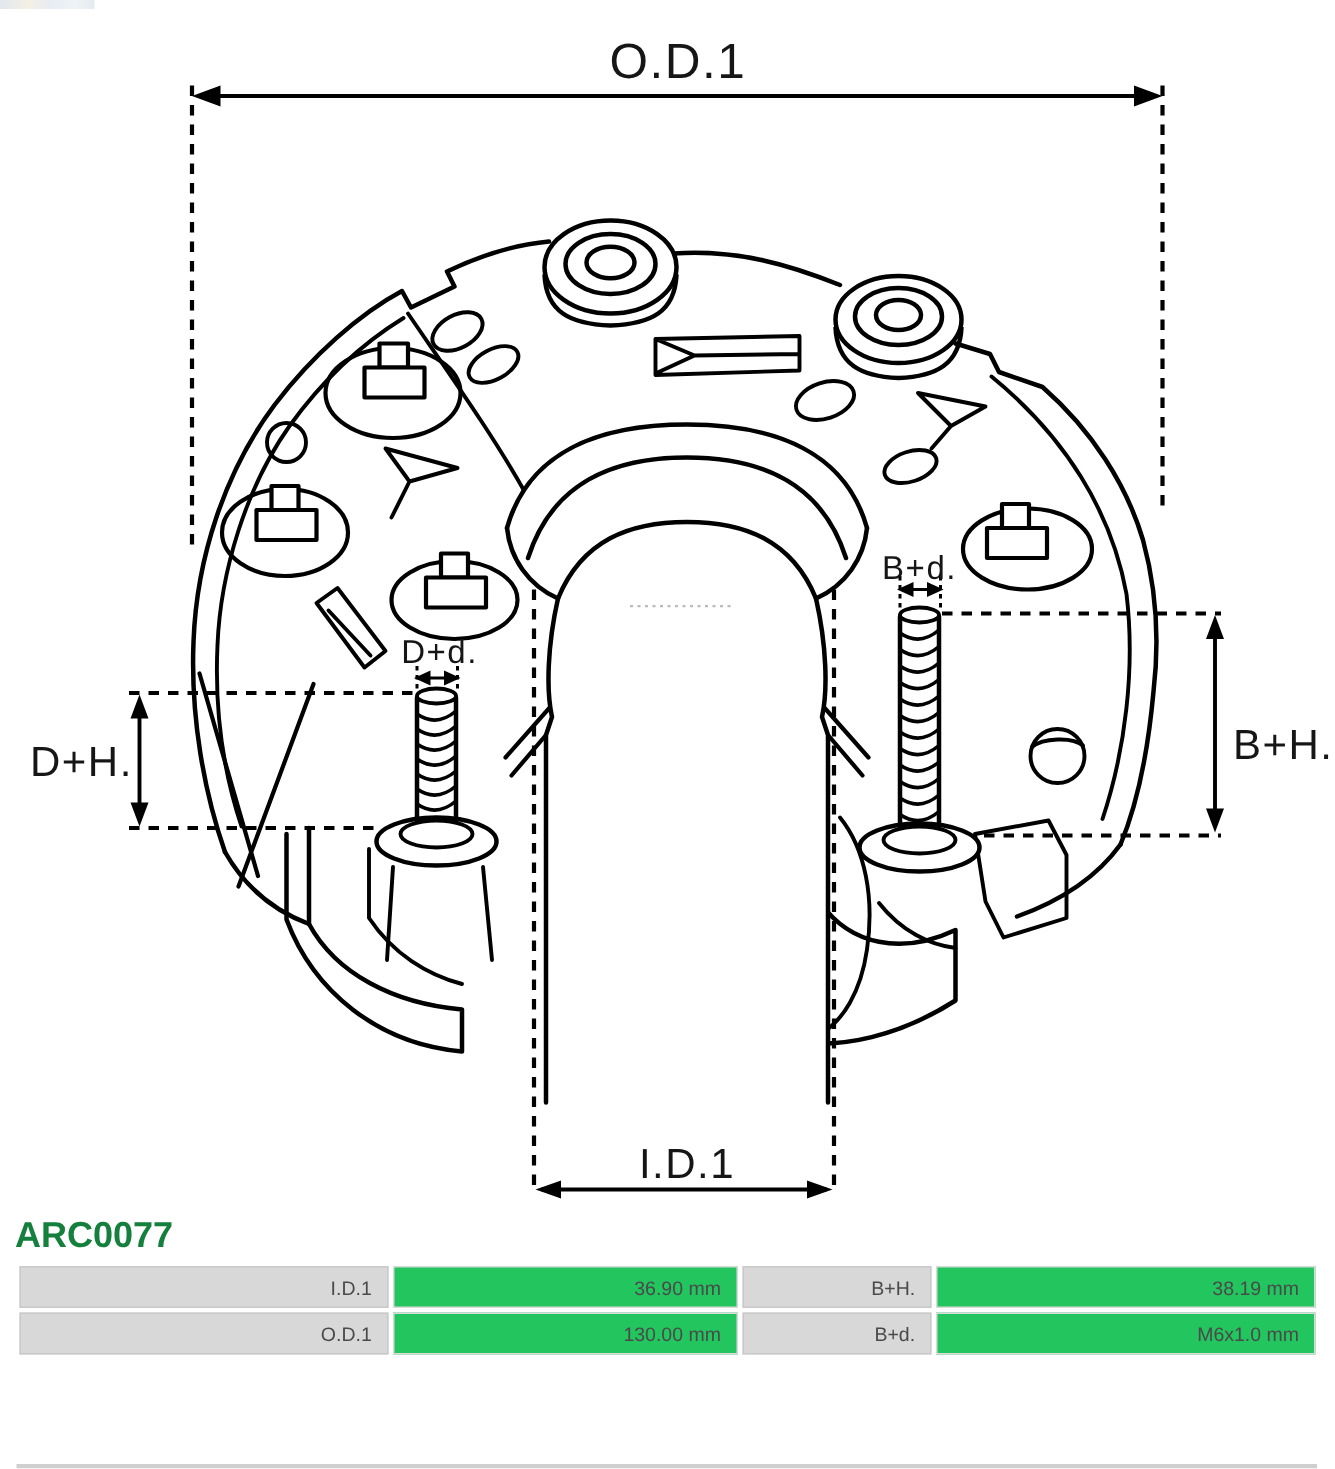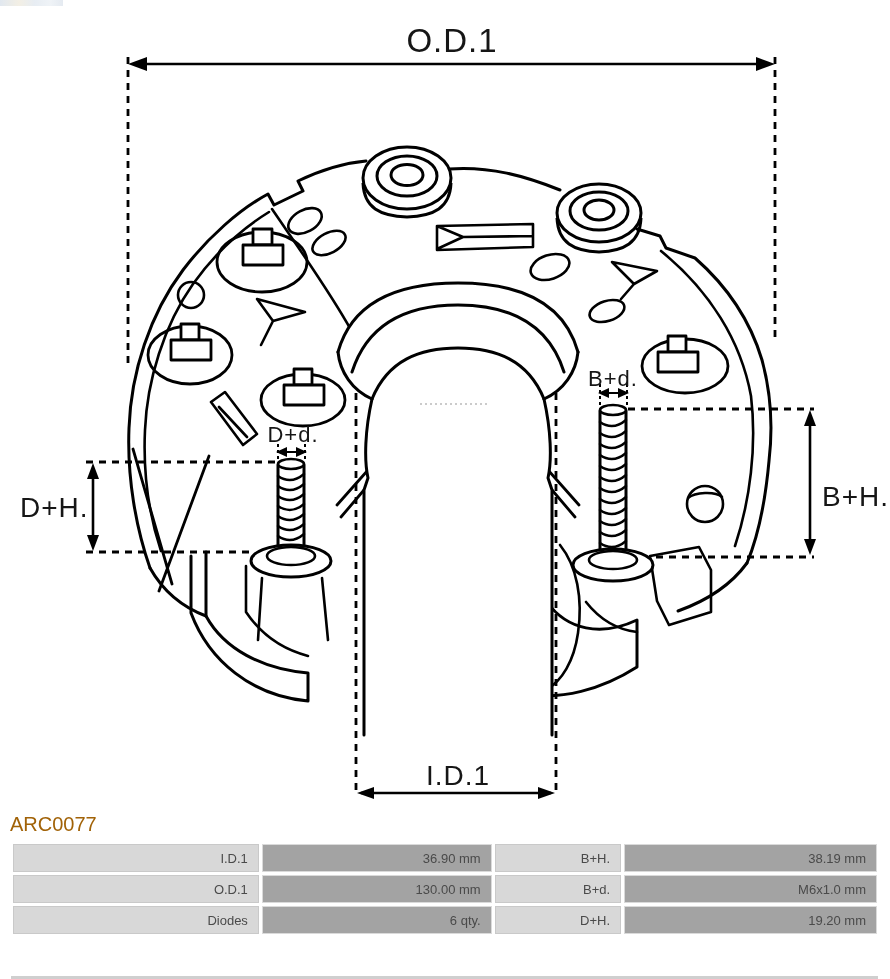--- a/index.html
+++ b/index.html
@@ -8,29 +8,29 @@
 
   .artifact{position:absolute;top:0;left:0;width:63px;height:6px;opacity:.55;
     background:linear-gradient(90deg,#c9d5e3 0%,#e9e2cf 30%,#d4dee9 55%,#e2e9f0 80%,#cfd9e5 100%);}
 
   svg.drawing{position:absolute;top:0;left:0;display:block;}
   svg.drawing text{font-family:"Liberation Sans",sans-serif;fill:#161616;letter-spacing:1px;}
   .dim-label-big{font-size:33px;}
   .dim-label-mid{font-size:28px;}
   .dim-label-small{font-size:22px;}
 
-  .part-code{position:absolute;top:812px;left:10px;font-size:20px;line-height:24px;
-    color:#a16207;font-weight:400;}
+  .part-code{position:absolute;top:812px;left:10px;font-size:24px;line-height:24px;
+    color:#15803d;font-weight:700;}
 
   table.spec{position:absolute;top:841px;left:10px;width:870px;table-layout:fixed;
     border-collapse:separate;border-spacing:3px;}
   table.spec td{height:28px;box-sizing:border-box;font-size:13px;color:#4a4a4a;
     text-align:right;padding:0 10px 0 4px;vertical-align:middle;white-space:nowrap;overflow:hidden;}
   td.lbl{background:#d8d8d8;border:1px solid #c9c9c9;}
-  td.val{background:#a3a3a3;border:1px solid #dadada;margin-top:48px;}
+  td.val{background:#22c55e;border:1px solid #dadada;margin-top:48px;}
 
   .next-row-sliver{position:absolute;top:976px;left:11px;width:867px;height:3px;background:#cfcfcf;}
 </style>
 </head>
 <body>
 
 <div class="stage">
 
   <div class="artifact"></div>
 
@@ -207,24 +207,18 @@
         <td class="val">36.90 mm</td>
         <td class="lbl">B+H.</td>
         <td class="val">38.19 mm</td>
       </tr>
       <tr>
         <td class="lbl">O.D.1</td>
         <td class="val">130.00 mm</td>
         <td class="lbl">B+d.</td>
         <td class="val">M6x1.0 mm</td>
       </tr>
-      <tr>
-        <td class="lbl">Diodes</td>
-        <td class="val">6 qty.</td>
-        <td class="lbl">D+H.</td>
-        <td class="val">19.20 mm</td>
-      </tr>
     </tbody>
   </table>
 
   <div class="next-row-sliver"></div>
 
 </div>
 
 </body></html>

